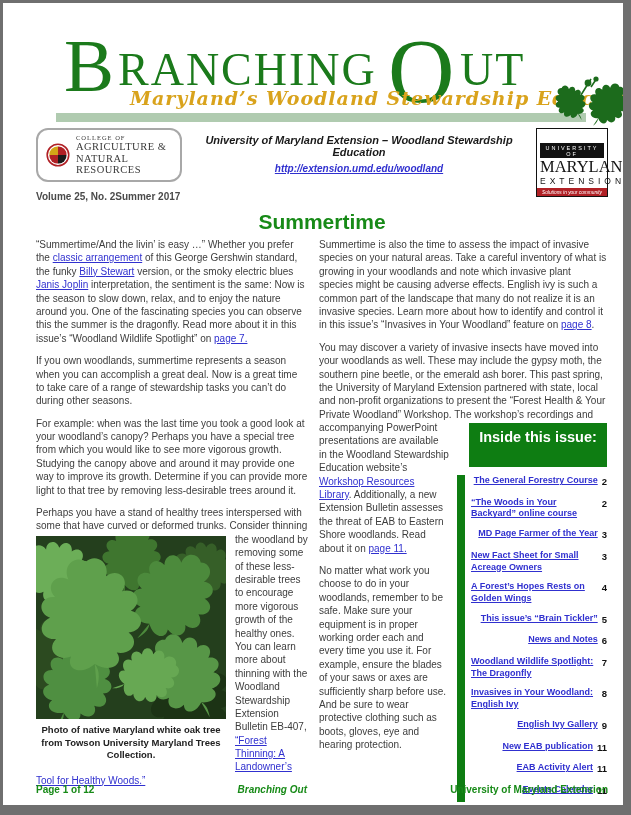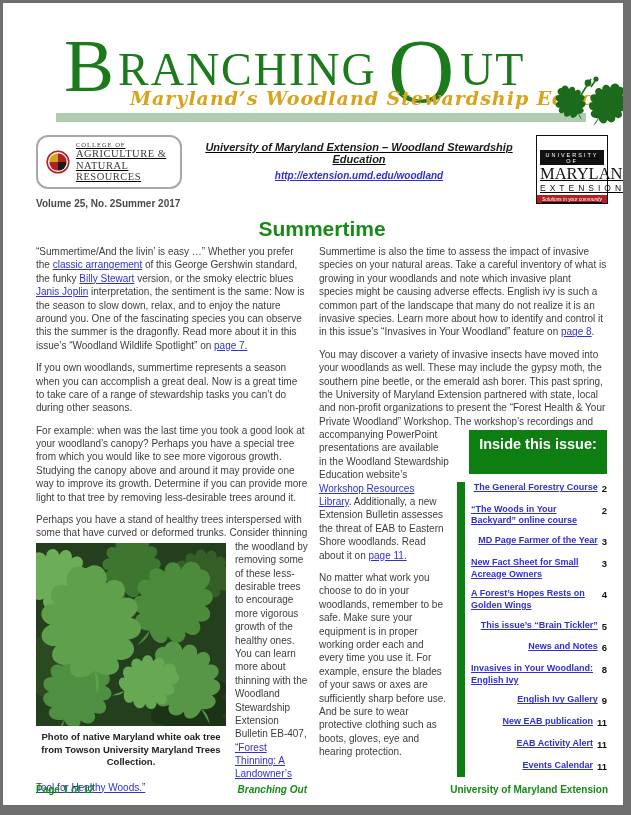--- a/index.html
+++ b/index.html
@@ -15,21 +15,21 @@
   .mR{left:82px;top:44px;font-size:46px;letter-spacing:2px;}
   .mO{left:352px;top:22px;font-size:92px;}
   .mUT{left:424px;top:44px;font-size:46px;letter-spacing:2px;}
   .tagline{position:absolute;left:94px;top:84px;z-index:3;
            font-family:"DejaVu Serif",serif;font-style:italic;font-weight:bold;
            font-size:19px;letter-spacing:1px;color:#d9a31c;white-space:nowrap;}
   .mast-bar{position:absolute;left:20px;top:110px;width:530px;height:9px;background:#b0cbb0;z-index:1;}
   .mast-leaves{position:absolute;left:505px;top:70px;z-index:4;}
 
   
-  .logo-row{display:flex;align-items:flex-start;margin-top:8px;height:57px;text-decoration:underline;}
+  .logo-row{display:flex;align-items:flex-start;margin-top:1px;height:57px;}
   .college-logo{display:flex;align-items:center;gap:6px;border:2px solid #a8a8a8;border-radius:12px;
                 padding:4px 8px;width:146px;box-sizing:border-box;background:#fff;}
   .college-text{font-family:"Liberation Serif",serif;color:#3a3a3a;line-height:1.1;}
   .c-small{font-size:6.5px;letter-spacing:1px;}
   .c-big{font-size:10.5px;letter-spacing:0.5px;}
   .center-head{flex:1;text-align:center;padding-top:6px;}
   .ch-title{font-size:11px;font-weight:bold;font-style:italic;color:#1a1a1a;}
   .ch-url{display:inline-block;margin-top:4px;font-size:10px;font-weight:bold;font-style:italic;
           color:#3030cf;text-decoration:underline;cursor:pointer;}
   .umd-logo{width:72px;border:1.5px solid #111;background:#fff;padding:14px 3px 0 3px;box-sizing:border-box;text-align:center;}
@@ -201,20 +201,24 @@
                 </span>
             <span class="it">
                   <a class="it-link">This issue’s “Brain Tickler”</a>
                   <b class="it-pg">5</b>
                 </span>
             <span class="it">
                   <a class="it-link">News and Notes</a>
                   <b class="it-pg">6</b>
                 </span>
             <span class="it">
+                  <a class="it-link">Woodland Wildlife Spotlight: The Dragonfly</a>
+                  <b class="it-pg">7</b>
+                </span>
+            <span class="it">
                   <a class="it-link">Invasives in Your Woodland: English Ivy</a>
                   <b class="it-pg">8</b>
                 </span>
             <span class="it">
                   <a class="it-link">English Ivy Gallery</a>
                   <b class="it-pg">9</b>
                 </span>
             <span class="it">
                   <a class="it-link">New EAB publication</a>
                   <b class="it-pg">11</b>

